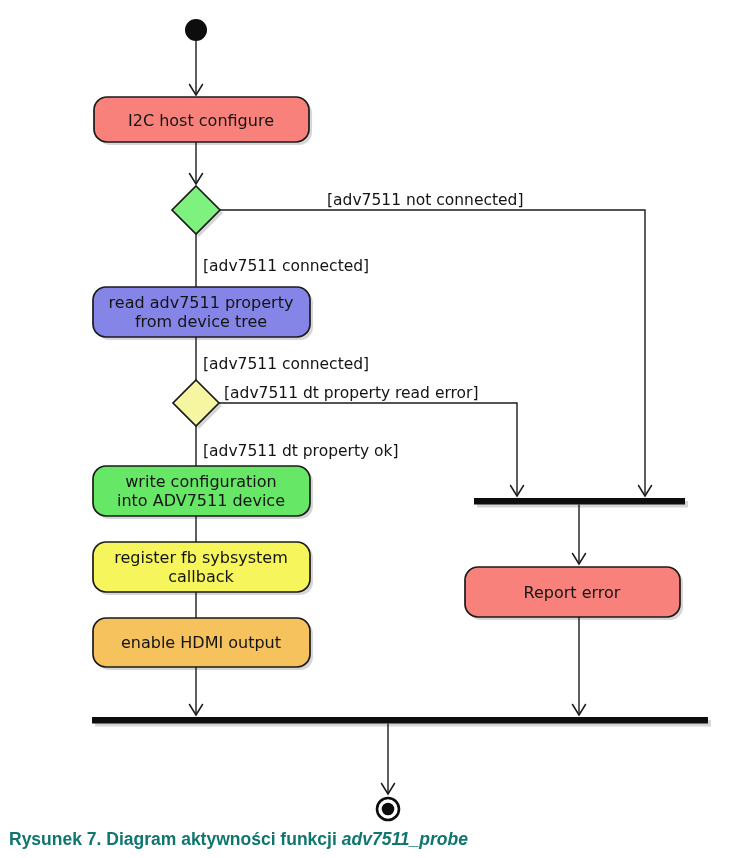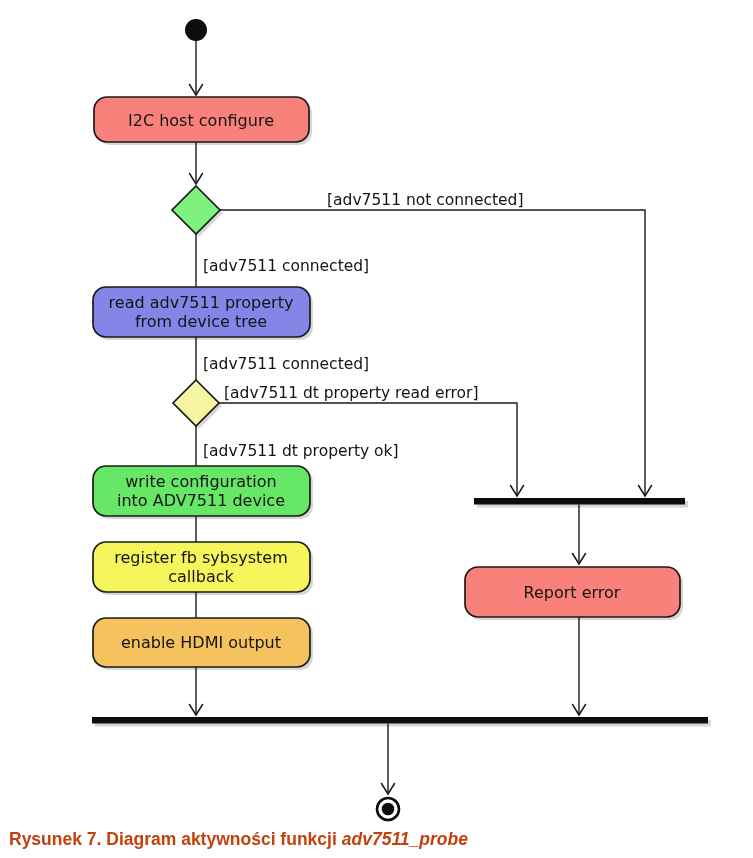--- a/index.html
+++ b/index.html
@@ -49,21 +49,21 @@
     font-size: 15.5px;
     fill: #141414;
   }
   .caption {
     position: absolute;
     left: 9px;
     top: 829px;
     font-family: "Liberation Sans", sans-serif;
     font-weight: 700;
     font-size: 17.5px;
-    color: #c2410c;
+    color: #0f766e;
     white-space: pre;
   }
   .caption .func-name {
     font-style: italic;
     margin-left: 5px;
   }
 </style>
 </head>
 <body>
 

